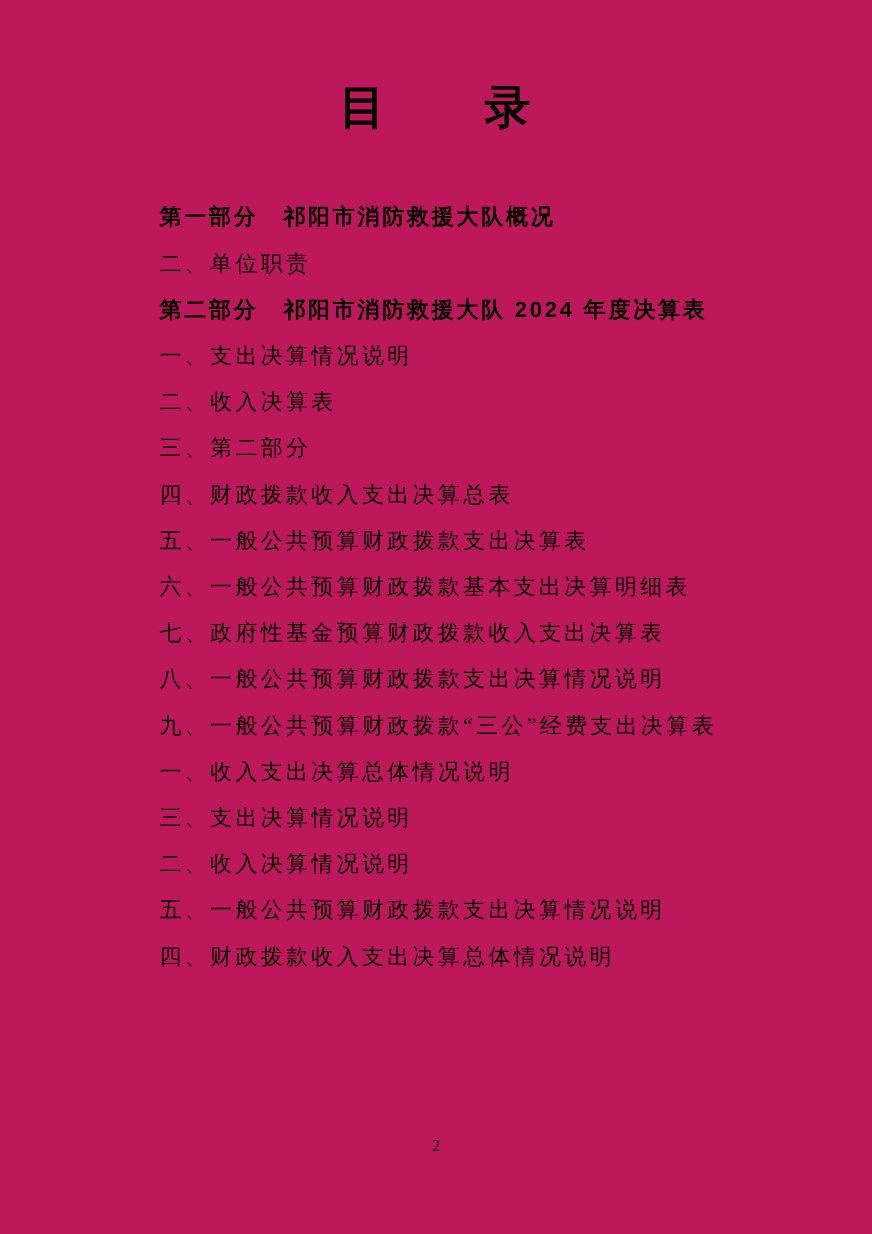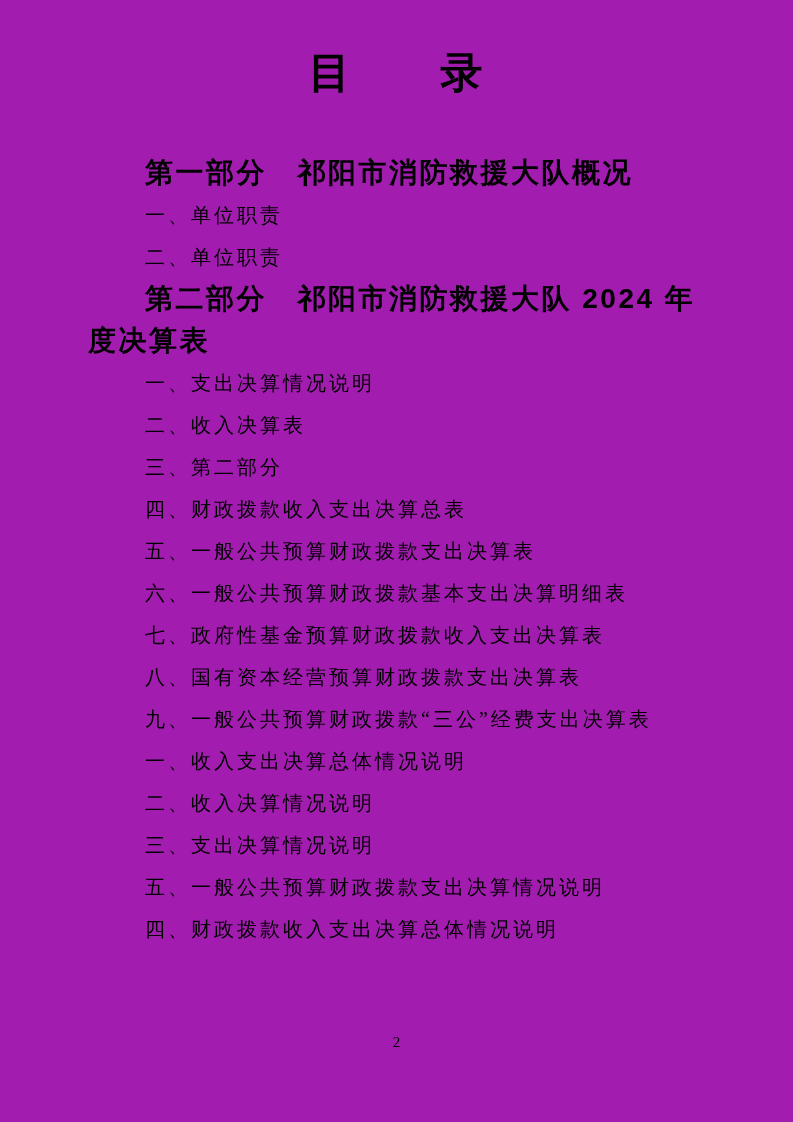--- a/index.html
+++ b/index.html
@@ -6,43 +6,43 @@
   html, body {
     margin: 0;
     padding: 0;
     background: #ffffff;
   }
   .page {
     position: relative;
     width: 793px;
     height: 1122px;
     margin: 0 auto;
-    background: #a21caf;
+    background: #be185d;
     color: #000000;
     box-sizing: border-box;
-    padding: 50px 88px 0 88px;
+    padding: 75px 88px 0 88px;
     overflow: hidden;
   }
   .doc-title {
     font-family: "Liberation Sans", sans-serif;
     font-weight: 700;
     font-size: 42px;
     line-height: 46px;
     letter-spacing: 2px;
     text-align: center;
     margin: 0 0 56px 0;
     white-space: pre;
   }
   .toc-section {
     margin: 0;
   }
   .section-heading {
     font-family: "Liberation Sans", sans-serif;
     font-weight: 700;
-    font-size: 28px;
+    font-size: 20px;
     letter-spacing: 2.5px;
     line-height: 42px;
     text-indent: 57px;
     margin: 0;
   }
   .toc-item {
     font-family: "Liberation Serif", serif;
     font-weight: 400;
     font-size: 20px;
     letter-spacing: 3px;
@@ -63,40 +63,39 @@
 </style>
 </head>
 <body>
 
 <div class="page">
 
   <h1 class="doc-title">目　　录</h1>
 
   <div class="toc-section">
     <h2 class="section-heading">第一部分　祁阳市消防救援大队概况</h2>
-    <div class="toc-item">一、单位职责</div>
     <div class="toc-item">二、单位职责</div>
   </div>
 
   <div class="toc-section">
     <h2 class="section-heading">第二部分　祁阳市消防救援大队 2024 年度决算表</h2>
     <div class="toc-item">一、支出决算情况说明</div>
     <div class="toc-item">二、收入决算表</div>
     <div class="toc-item">三、第二部分</div>
     <div class="toc-item">四、财政拨款收入支出决算总表</div>
     <div class="toc-item">五、一般公共预算财政拨款支出决算表</div>
     <div class="toc-item">六、一般公共预算财政拨款基本支出决算明细表</div>
     <div class="toc-item">七、政府性基金预算财政拨款收入支出决算表</div>
-    <div class="toc-item">八、国有资本经营预算财政拨款支出决算表</div>
+    <div class="toc-item">八、一般公共预算财政拨款支出决算情况说明</div>
     <div class="toc-item">九、一般公共预算财政拨款“三公”经费支出决算表</div>
   </div>
 
   <div class="toc-section">
     <div class="toc-item">一、收入支出决算总体情况说明</div>
+    <div class="toc-item">三、支出决算情况说明</div>
     <div class="toc-item">二、收入决算情况说明</div>
-    <div class="toc-item">三、支出决算情况说明</div>
     <div class="toc-item">五、一般公共预算财政拨款支出决算情况说明</div>
     <div class="toc-item">四、财政拨款收入支出决算总体情况说明</div>
   </div>
 
   <div class="page-number">2</div>
 
 </div>
 
 </body></html>

